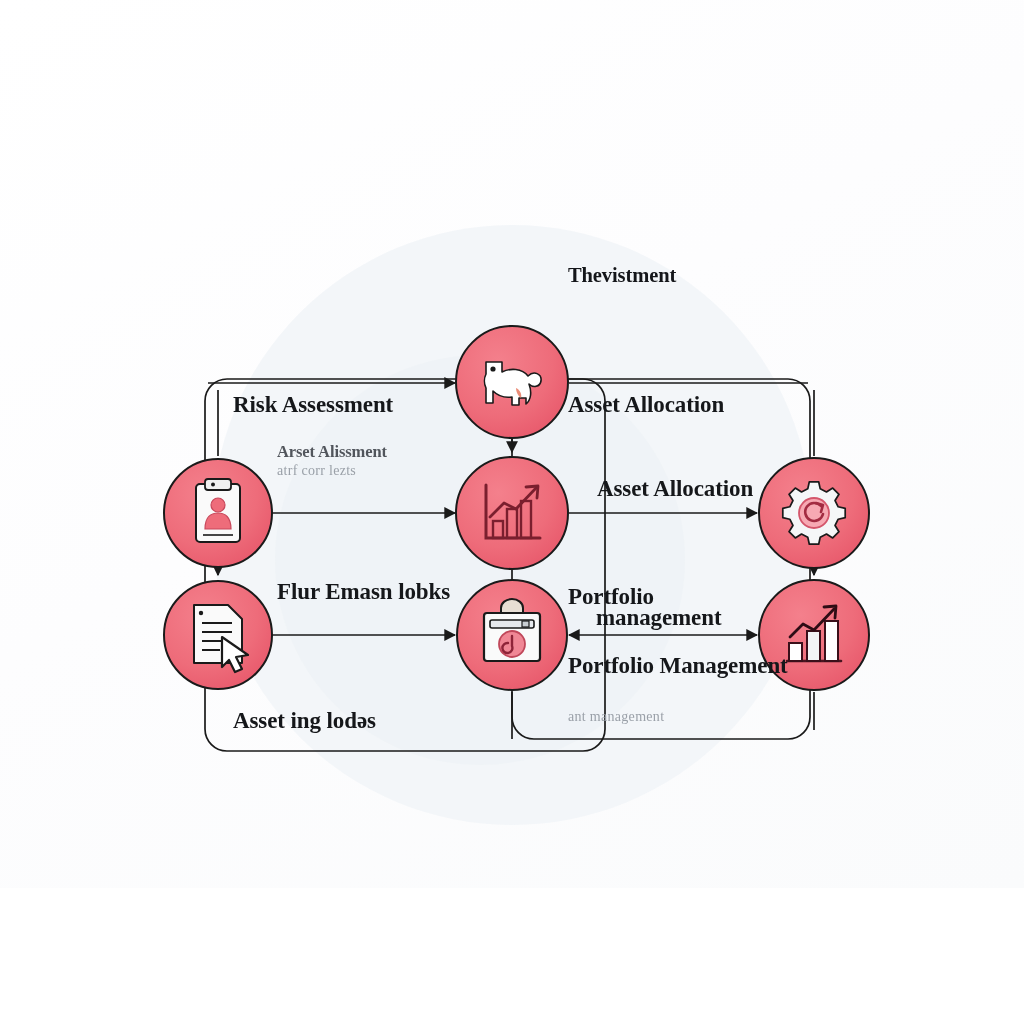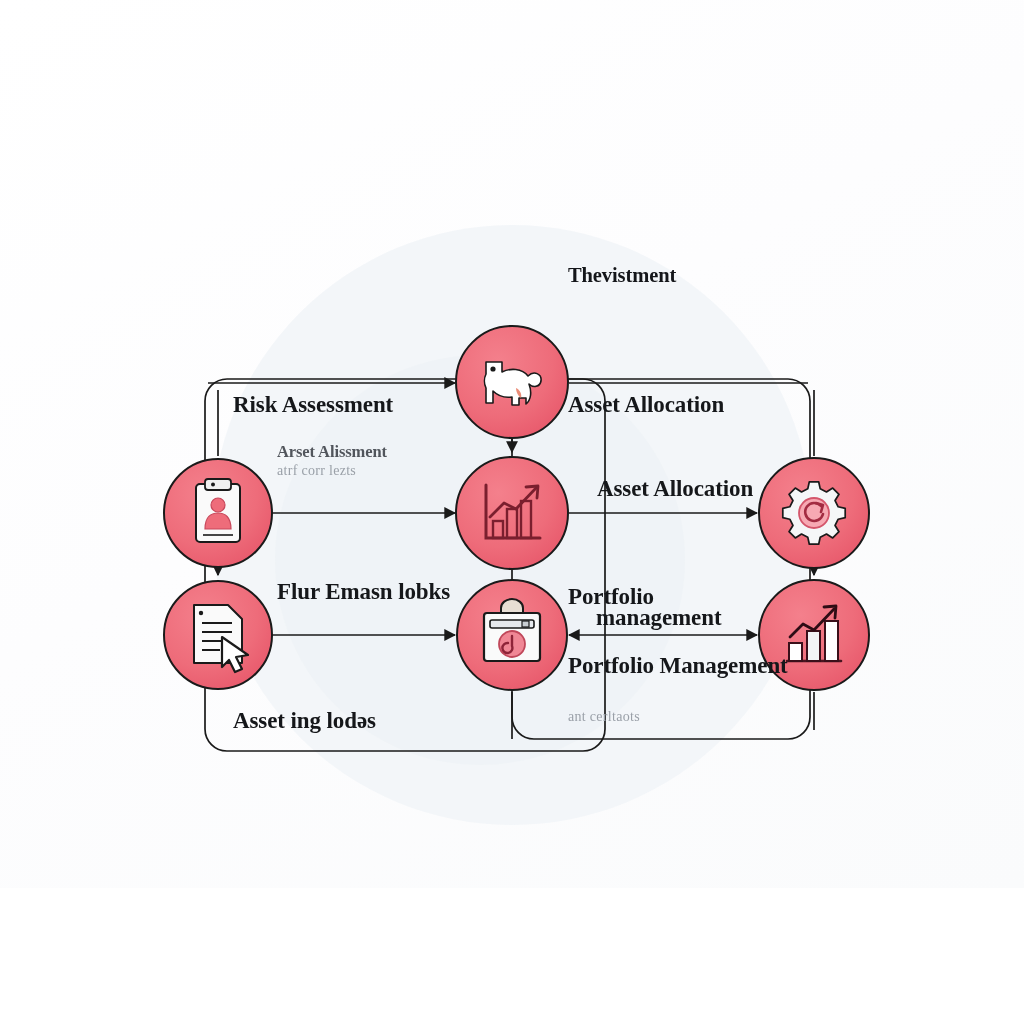--- a/index.html
+++ b/index.html
@@ -202,15 +202,15 @@
   <div class="lbl lbl-primary" style="left:597px; top:477px;">Asset Allocation</div>
 
   <div class="lbl lbl-primary" style="left:277px; top:580px;">Flur Emasn lobks</div>
 
   <div class="lbl lbl-primary" style="left:568px; top:585px;">Portfolio</div>
   <div class="lbl lbl-primary" style="left:568px; top:606px;margin-left:28px;">management</div>
 
   <div class="lbl lbl-primary" style="left:233px; top:709px;">Asset ing lodəs</div>
 
   <div class="lbl lbl-primary" style="left:568px; top:654px;">Portfolio Management</div>
-  <div class="lbl lbl-sub" style="left:568px; top:709px;">ant cerltaots</div>
+  <div class="lbl lbl-sub" style="left:568px; top:709px;">ant management</div>
 
 </div>
 
 </body></html>

